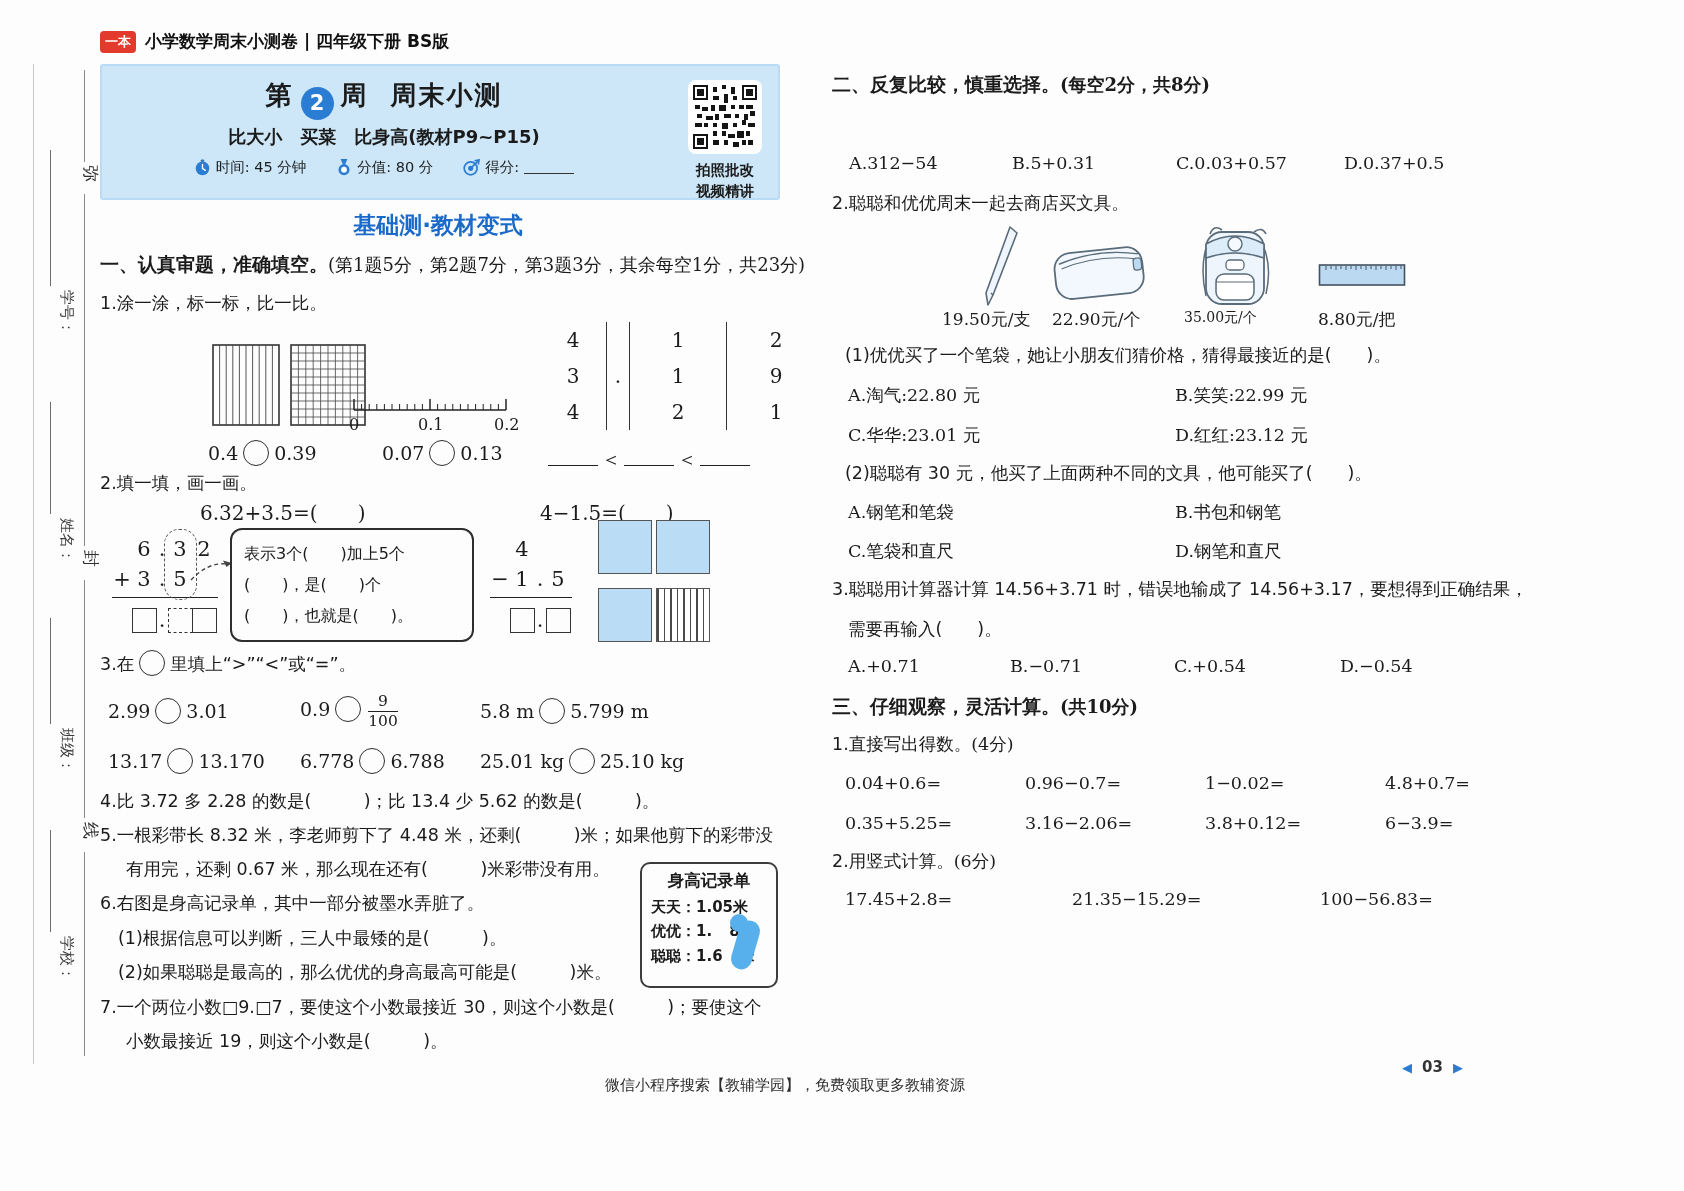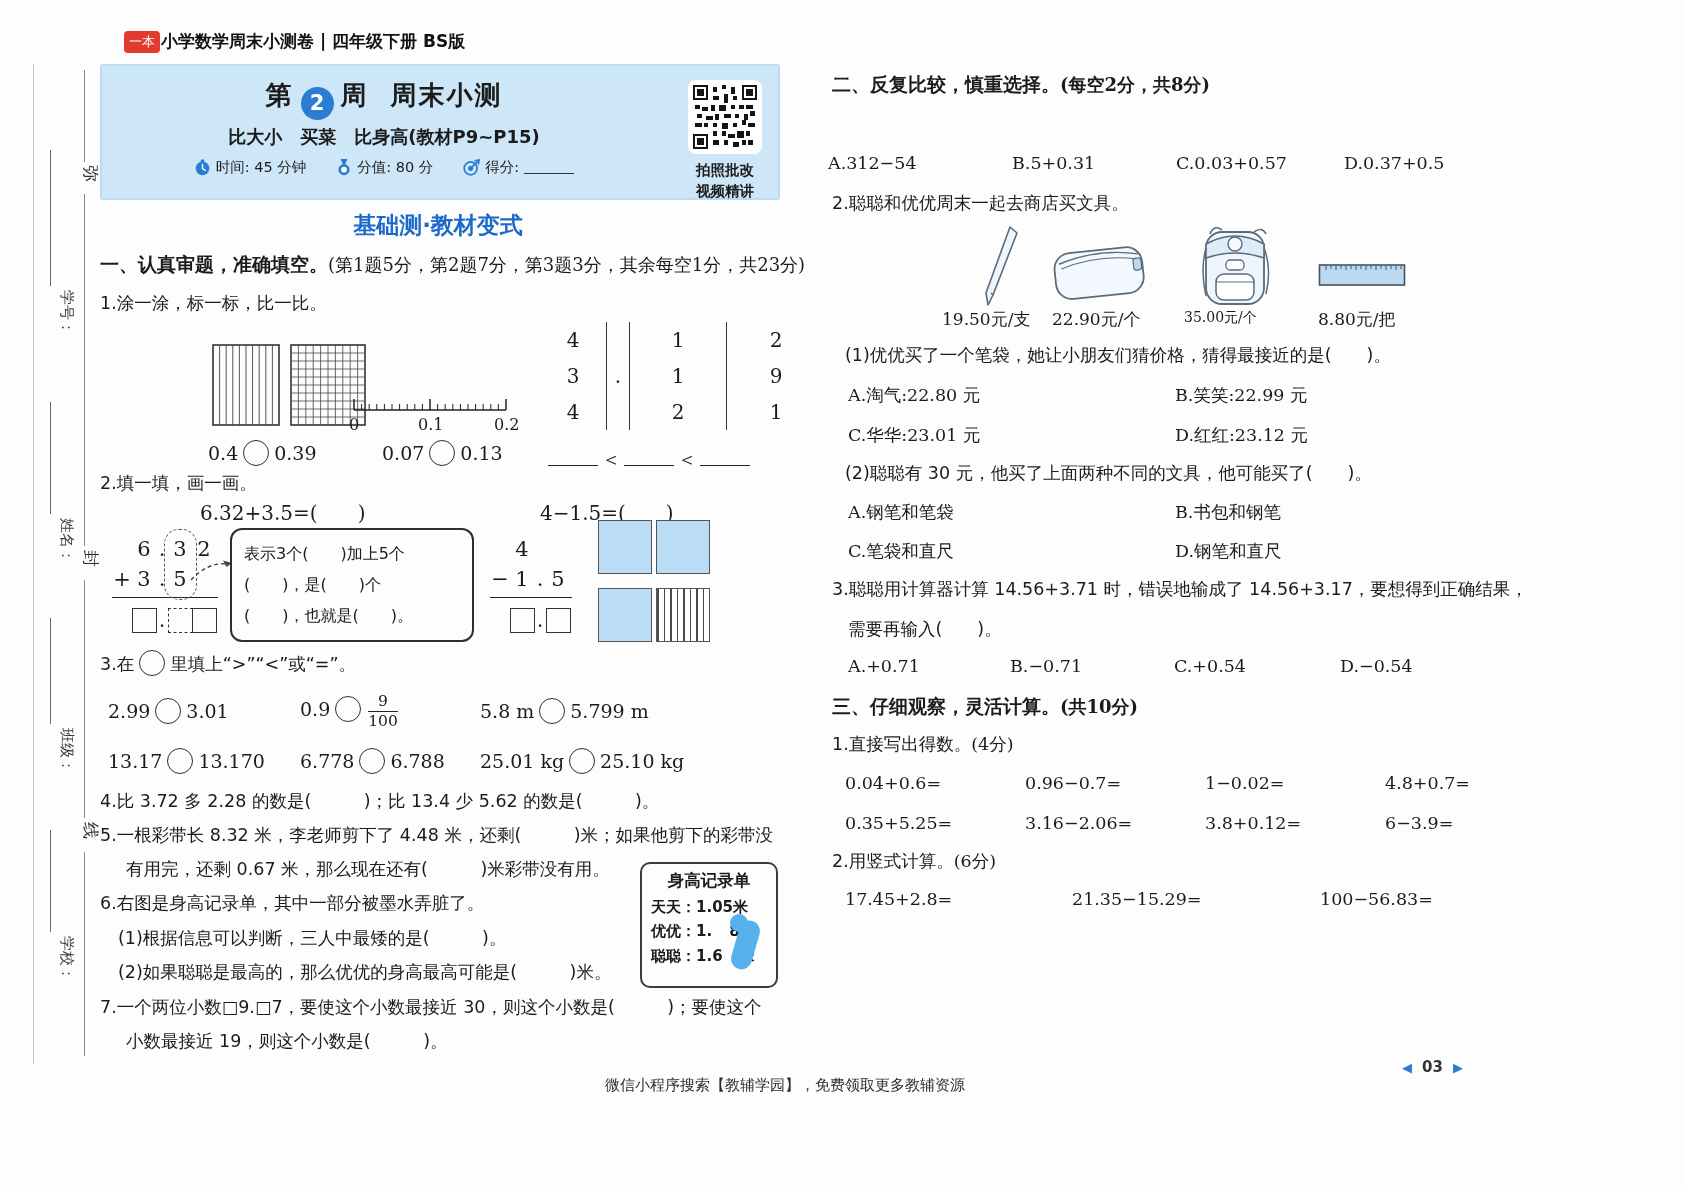--- a/index.html
+++ b/index.html
@@ -4,22 +4,22 @@
 <style>
   html,body{margin:0;padding:0;background:#e9e9e9;}
   .page{position:relative;width:1684px;height:1191px;background:#fdfdfd;overflow:hidden;
         font-family:"DejaVu Sans",sans-serif;color:#1b1b1b;}
   .t{position:absolute;white-space:nowrap;font-size:17.5px;line-height:1.35;}
   .b{font-weight:bold;}
   .ser{font-family:"DejaVu Serif",serif;}
   .blue{color:#1b6ac9;}
   
   .brand{position:absolute;left:100px;top:30px;display:flex;align-items:center;}
-  .badge{background:#e23b2e;color:#fff;font-size:13px;font-weight:normal;border-radius:4px;padding:2px 5px;margin-left:24px;}
-  .btitle{font-size:17px;font-weight:bold;margin-left:1px;color:#111;}
+  .badge{background:#e23b2e;color:#fff;font-size:13px;font-weight:bold;border-radius:4px;padding:2px 5px;}
+  .btitle{font-size:17px;font-weight:bold;margin-left:9px;color:#111;}
   .headbox{position:absolute;left:100px;top:64px;width:676px;height:132px;background:#cde7f8;
            border:2px solid #b9dcf4;border-radius:3px;}
   .hb-center{position:absolute;left:0;right:112px;top:0;text-align:center;}
   .weekline{margin-top:12px;font-size:26px;font-weight:bold;letter-spacing:2px;}
   .weeknum{display:inline-flex;width:33px;height:33px;border-radius:50%;background:#2b7cd3;color:#fff;
            justify-content:center;align-items:center;font-size:21px;margin:0 7px;vertical-align:-6px;letter-spacing:0;}
   .wtitle{margin-left:22px;}
   .topics{margin-top:5px;font-size:18px;font-weight:bold;}
   .inforow{margin-top:9px;font-size:14.5px;color:#1d1d1d;display:flex;justify-content:center;gap:30px;align-items:center;}
   .info{display:inline-flex;align-items:center;gap:5px;}
@@ -327,21 +327,21 @@
     <div class="blot2"></div>
     <div class="blot"></div>
   </div>
 
   <div class="t" style="left:100px;top:996px">7.一个两位小数□9.□7，要使这个小数最接近 30，则这个小数是(　　　)；要使这个</div>
   <div class="t" style="left:126px;top:1030px">小数最接近 19，则这个小数是(　　　)。</div>
 
   <div class="t" style="left:832px;top:72px">
     <span class="b" style="font-size:19px">二、反复比较，慎重选择。</span><span class="b note ser" style="font-size:18px;font-weight:600">(每空2分，共8分)</span>
   </div>
-  <div class="t ser" style="left:828px;top:152px">A.312−54</div>
+  <div class="t ser" style="left:849px;top:152px">A.312−54</div>
   <div class="t ser" style="left:1012px;top:152px">B.5+0.31</div>
   <div class="t ser" style="left:1176px;top:152px">C.0.03+0.57</div>
   <div class="t ser" style="left:1344px;top:152px">D.0.37+0.5</div>
   <div class="t" style="left:832px;top:192px">2.聪聪和优优周末一起去商店买文具。</div>
 
   <svg class="t" style="left:980px;top:224px" width="40" height="84" viewBox="0 0 40 84">
     <path d="M30 3l7 6-24 62-5 10-2-12z" fill="#eef5fc" stroke="#5a6b7a" stroke-width="1.6" stroke-linejoin="round"></path>
     <path d="M13 71l-2-2" stroke="#5a6b7a" stroke-width="1.4"></path>
   </svg>
   <svg class="t" style="left:1050px;top:238px" width="100" height="68" viewBox="0 0 100 68">

